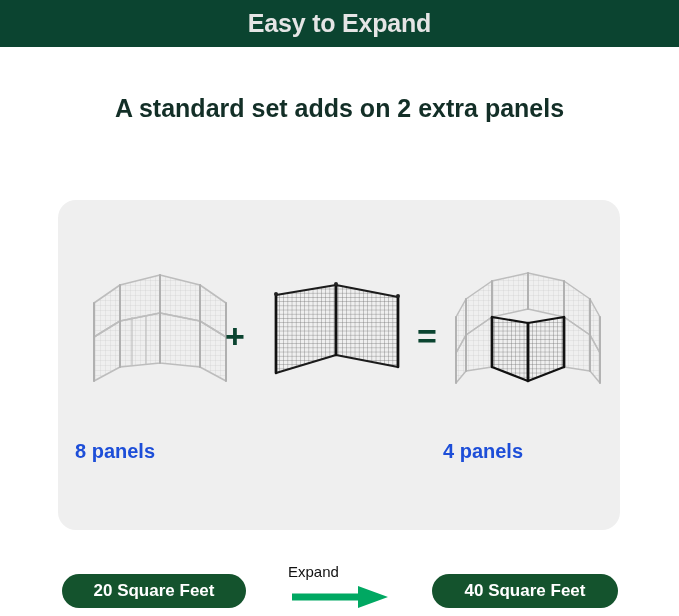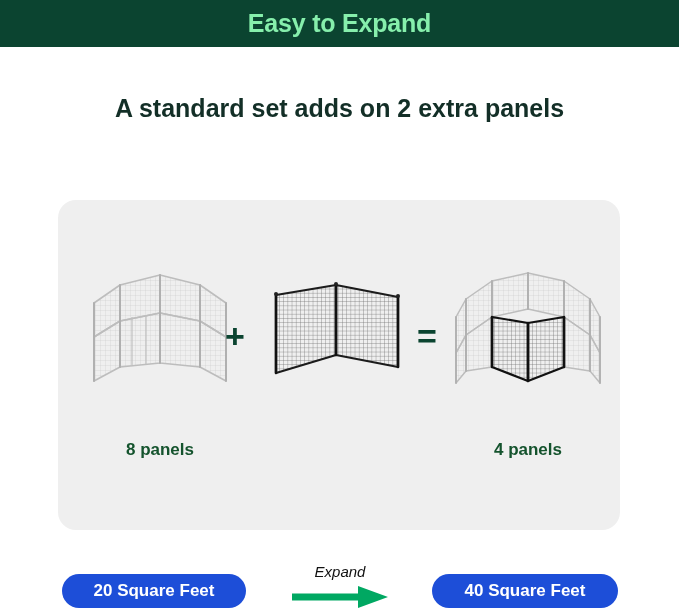--- a/index.html
+++ b/index.html
@@ -21,21 +21,21 @@
     left: 0;
     top: 0;
     width: 679px;
     height: 47px;
     background: #0b4430;
     display: flex;
     align-items: center;
     justify-content: center;
   }
   .header-title {
-    color: #86efac;
+    color: #e5e5e5;
     font-size: 25px;
     font-weight: bold;
     letter-spacing: -0.2px;
     line-height: 1;
     margin-top: -1px;
   }
 
   
   .subtitle {
     position: absolute;
@@ -95,62 +95,60 @@
     line-height: 36px;
     text-align: center;
   }
   .op-plus { left: 159px; }
   .op-equals { left: 351px; }
 
   .fig-label {
     position: absolute;
     top: 240px;
     width: 170px;
-    text-align: center;
-    color: #14532d;
-    font-size: 17px;
+    color: #1d4ed8;
+    font-size: 20px;
     font-weight: bold;
   }
   .lbl-a { left: 17px; }
   .lbl-b { left: 195px; }
   .lbl-c { left: 385px; }
 
   
   .bottom-row {
     position: absolute;
     left: 0;
     top: 552px;
     width: 679px;
     height: 64px;
   }
   .pill {
     position: absolute;
     top: 22px;
     height: 34px;
     border-radius: 18px;
-    background: #1d4ed8;
+    background: #14532d;
     color: #ffffff;
     font-size: 17px;
     font-weight: bold;
     display: flex;
     align-items: center;
     justify-content: center;
     white-space: nowrap;
   }
   .pill-left { left: 62px; width: 184px; }
   .pill-right { left: 432px; width: 186px; }
 
   .expand-group {
     position: absolute;
     left: 288px;
     top: 10px;
     width: 104px;
     height: 50px;
-    text-align: center;
-    font-style: italic;
+    text-align: left;
   }
   .expand-label {
     color: #111111;
     font-size: 15px;
     font-weight: normal;
     line-height: 20px;
   }
   .expand-arrow {
     margin-top: 2px;
     width: 104px;

